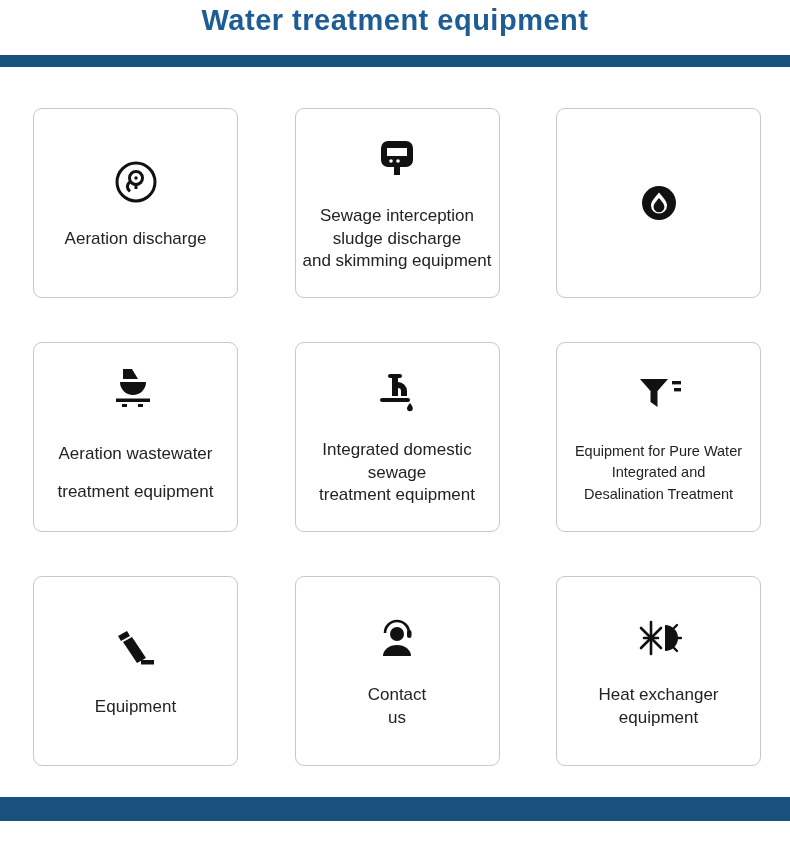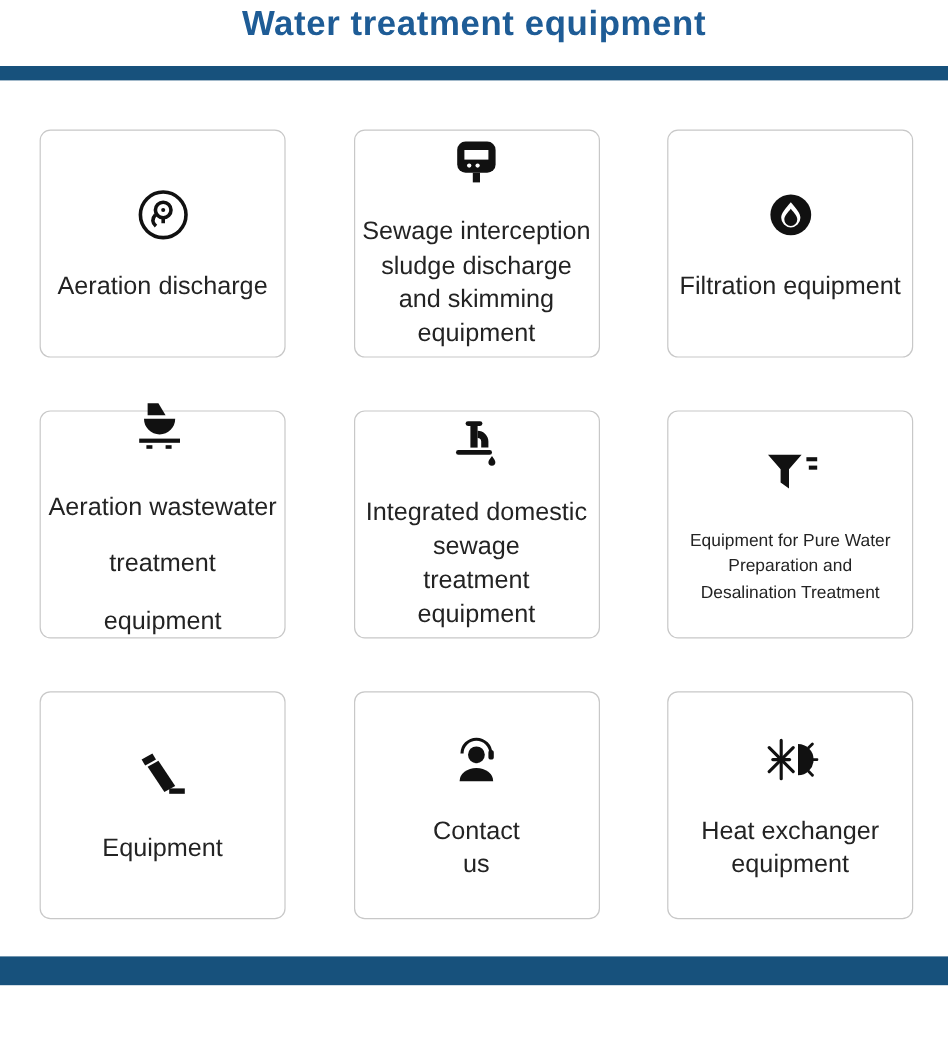--- a/index.html
+++ b/index.html
@@ -46,21 +46,21 @@
     box-sizing:border-box;
     padding:8px 6px;
     text-align:center;
     cursor:pointer;
   }
   .card .icon{
     display:flex;align-items:center;justify-content:center;
     height:52px;
   }
   .card .label{
-    font-size:21px;
+    font-size:17px;
     color:#232323;
     line-height:1.35;
     white-space:pre-line;
   }
   .card .label.spread{line-height:2.25;}
   .card .label.small{font-size:14.5px;line-height:1.45;}
 </style>
 </head>
 <body>
 
@@ -100,21 +100,20 @@
     </div>
 
     <div class="card">
       <span class="icon">
         <svg width="44" height="44" viewBox="0 0 44 44">
           <circle cx="22" cy="22" r="17" fill="#111"></circle>
           <path d="M22 11.5 c4.5 5.5 8 8.8 8 13 a8 8 0 0 1 -16 0 c0 -4.2 3.5 -7.5 8 -13 z" fill="#fff"></path>
           <path d="M22 17 c3 3.8 5.4 6 5.4 8.9 a5.4 5.4 0 0 1 -10.8 0 c0 -2.9 2.4 -5.1 5.4 -8.9 z" fill="#111"></path>
         </svg>
       </span>
-      <span class="label">Filtration equipment</span>
     </div>
 
     <div class="card">
       <span class="icon">
         <svg width="52" height="46" viewBox="0 0 52 46">
           <path d="M13 3 h9 l6 10 h-15 z" fill="#111"></path>
           <path d="M10 16 a13 13 0 0 0 26 0 z" fill="#111"></path>
           <rect x="6" y="32.5" width="34" height="3.5" fill="#111"></rect>
           <rect x="12" y="38" width="5" height="3" fill="#111"></rect>
           <rect x="28" y="38" width="5" height="3" fill="#111"></rect>
@@ -141,21 +140,21 @@
 
     <div class="card">
       <span class="icon">
         <svg width="50" height="44" viewBox="0 0 50 44">
           <path d="M6 6 h28 l-10.5 12 v16 l-7 -5 v-11 z" fill="#111"></path>
           <rect x="38" y="8" width="9" height="3.4" fill="#111"></rect>
           <rect x="40" y="15" width="7" height="3.4" fill="#111"></rect>
         </svg>
       </span>
       <span class="label small">Equipment for Pure Water
-Preparation and
+Integrated and
 Desalination Treatment</span>
     </div>
 
     <div class="card">
       <span class="icon">
         <svg width="52" height="46" viewBox="0 0 52 46">
           <path d="M8 9 L17 4 L20 9 L11 14 Z" fill="#111"></path>
           <path d="M13 15 L22 10 L36 31 L27 36 Z" fill="#111"></path>
           <rect x="31" y="33" width="13" height="4.5" fill="#111"></rect>
         </svg>

